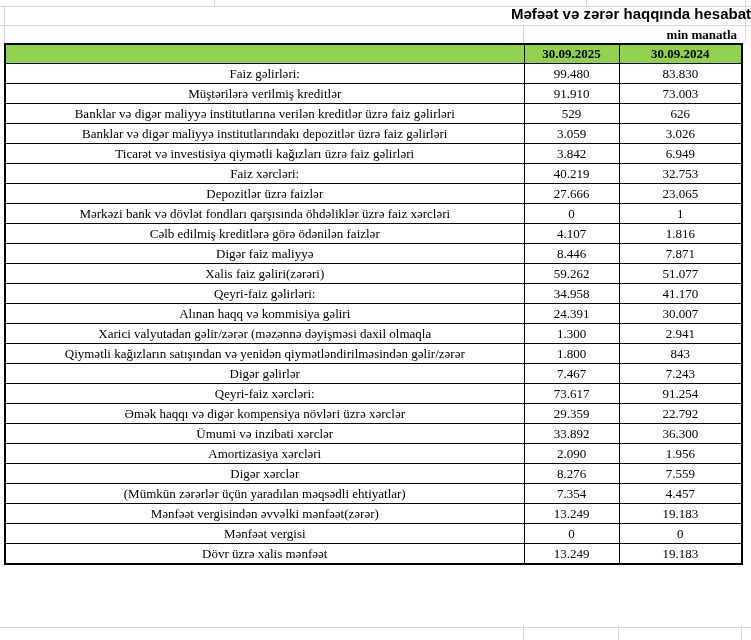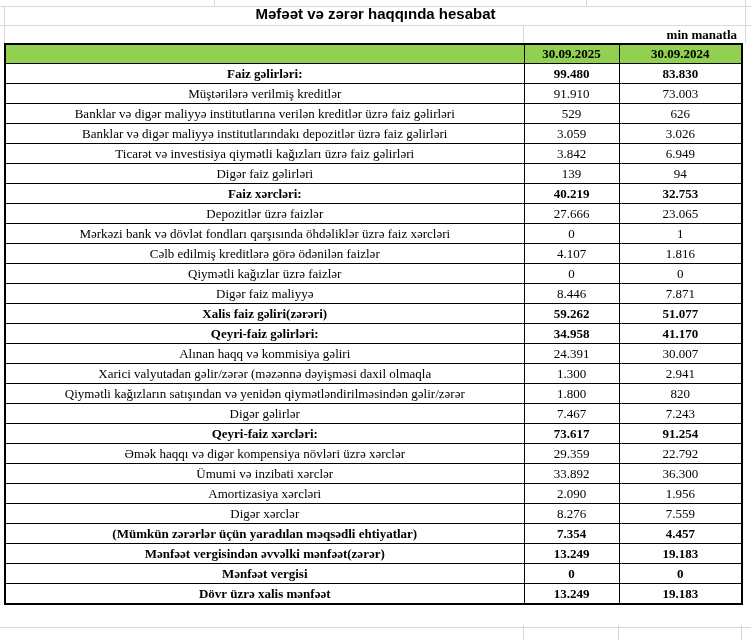--- a/index.html
+++ b/index.html
@@ -5,21 +5,21 @@
   html,body{margin:0;padding:0;background:#fff;}
   .sheet{
     position:relative;width:751px;height:640px;background:#ffffff;
     font-family:"Liberation Serif", serif;overflow:hidden;
   }
   .gl{position:absolute;background:var(--gridline,#d8d8d8);}
   .gl.h{height:1px;}
   .gl.v{width:1px;}
   .title{
     position:absolute;top:4px;left:0;width:751px;height:20px;
-    text-align:center;font-family:"Liberation Sans", sans-serif;
+    text-align:right;font-family:"Liberation Sans", sans-serif;
     font-weight:bold;font-size:15px;line-height:20px;color:#000;
   }
   .unit{
     position:absolute;top:27px;right:14px;height:20px;
     font-weight:bold;font-size:13px;line-height:16px;color:#000;
   }
   table.report{
     position:absolute;left:4px;top:43px;
     border-collapse:collapse;table-layout:fixed;
     width:737px;
@@ -31,21 +31,21 @@
     padding:0 4px;
     text-align:center;vertical-align:middle;
     white-space:nowrap;overflow:hidden;
     height:19px;line-height:19px;
     font-weight:normal;
   }
   table.report thead th{
     background:var(--green,#92d050);
     font-weight:bold;height:18px;line-height:18px;
   }
-  table.report tr.bold td{font-weight:bold;}
+  table.report tr.bold td{font-weight:normal;}
 </style>
 </head>
 <body>
 
 <div class="sheet" style="--green: #92d050; --gridline: #d8d8d8;">
 
   <div class="gl h" style="top:6px;left:0;width:751px;"></div>
   <div class="gl h" style="top:25px;left:0;width:751px;"></div>
   <div class="gl h" style="top:627px;left:0;width:751px;"></div>
   <div class="gl v" style="left:214px;top:0;height:6px;"></div>
@@ -92,25 +92,20 @@
         <tr>
       <td>Banklar və digər maliyyə institutlarındakı depozitlər üzrə faiz gəlirləri</td>
       <td>3.059</td>
       <td>3.026</td>
     </tr>
         <tr>
       <td>Ticarət və investisiya qiymətli kağızları üzrə faiz gəlirləri</td>
       <td>3.842</td>
       <td>6.949</td>
     </tr>
-        <tr>
-      <td>Digər faiz gəlirləri</td>
-      <td>139</td>
-      <td>94</td>
-    </tr>
         <tr class="bold">
       <td>Faiz xərcləri:</td>
       <td>40.219</td>
       <td>32.753</td>
     </tr>
         <tr>
       <td>Depozitlər üzrə faizlər</td>
       <td>27.666</td>
       <td>23.065</td>
     </tr>
@@ -118,25 +113,20 @@
       <td>Mərkəzi bank və dövlət fondları qarşısında öhdəliklər üzrə faiz xərcləri</td>
       <td>0</td>
       <td>1</td>
     </tr>
         <tr>
       <td>Cəlb edilmiş kreditlərə görə ödənilən faizlər</td>
       <td>4.107</td>
       <td>1.816</td>
     </tr>
         <tr>
-      <td>Qiymətli kağızlar üzrə faizlər</td>
-      <td>0</td>
-      <td>0</td>
-    </tr>
-        <tr>
       <td>Digər faiz maliyyə</td>
       <td>8.446</td>
       <td>7.871</td>
     </tr>
         <tr class="bold">
       <td>Xalis faiz gəliri(zərəri)</td>
       <td>59.262</td>
       <td>51.077</td>
     </tr>
         <tr class="bold">
@@ -150,21 +140,21 @@
       <td>30.007</td>
     </tr>
         <tr>
       <td>Xarici valyutadan gəlir/zərər (məzənnə dəyişməsi daxil olmaqla</td>
       <td>1.300</td>
       <td>2.941</td>
     </tr>
         <tr>
       <td>Qiymətli kağızların satışından və yenidən qiymətləndirilməsindən gəlir/zərər</td>
       <td>1.800</td>
-      <td>820</td>
+      <td>843</td>
     </tr>
         <tr>
       <td>Digər gəlirlər</td>
       <td>7.467</td>
       <td>7.243</td>
     </tr>
         <tr class="bold">
       <td>Qeyri-faiz xərcləri:</td>
       <td>73.617</td>
       <td>91.254</td>

